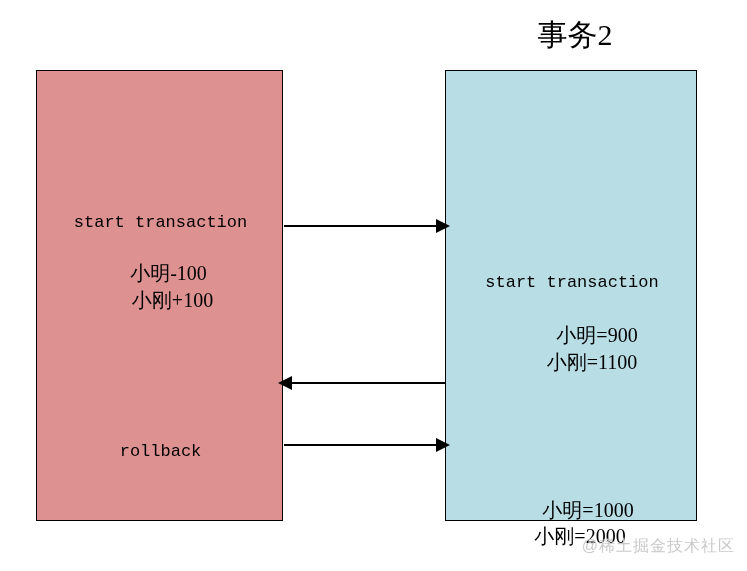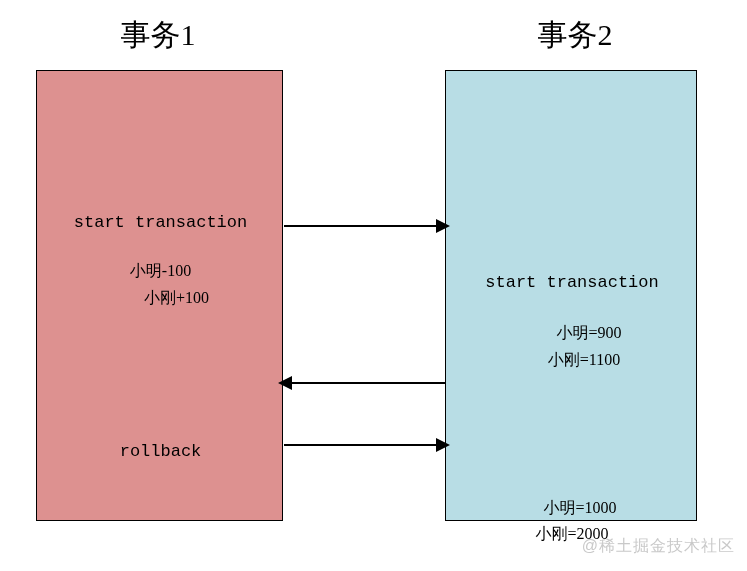--- a/index.html
+++ b/index.html
@@ -54,27 +54,28 @@
     color: #000000;
     line-height: 1;
     white-space: nowrap;
   }
   .mono {
     font-family: "Liberation Mono", "DejaVu Sans Mono", monospace;
     font-size: 17px;
   }
   .serif {
     font-family: "Liberation Serif", "DejaVu Serif", serif;
-    font-size: 16px;
+    font-size: 20px;
+    padding-left: 8px;
   }
 
   
   #tx1-start    { left: 0;  top: 143px; width: 247px; }
   #tx1-debit    { left: 0;  top: 192px; width: 247px; }
-  #tx1-credit   { left: 16px;  top: 219px; width: 247px; }
+  #tx1-credit   { left: 4px;  top: 219px; width: 247px; }
   #tx1-rollback { left: 0;  top: 372px; width: 247px; }
 
   
   #tx2-start     { left: 0; top: 203px; width: 252px; }
   #tx2-read1-a   { left: 17px; top: 254px; width: 252px; }
   #tx2-read1-b   { left: 12px; top: 281px; width: 252px; }
   #tx2-read2-a   { left: 8px; top: 429px; width: 252px; }
   #tx2-read2-b   { left: 0; top: 455px; width: 252px; }
 
   
@@ -95,21 +96,20 @@
     color: #c9c9c9;
     letter-spacing: 1px;
     white-space: nowrap;
   }
 </style>
 </head>
 <body>
 
 <div id="canvas">
 
-  <div class="col-title" id="title-tx1">事务1</div>
   <div class="col-title" id="title-tx2">事务2</div>
 
   <div class="tx-box" id="box-tx1">
     <div class="stmt mono" id="tx1-start">start transaction</div>
     <div class="stmt serif" id="tx1-debit">小明-100</div>
     <div class="stmt serif" id="tx1-credit">小刚+100</div>
     <div class="stmt mono" id="tx1-rollback">rollback</div>
   </div>
 
   <div class="tx-box" id="box-tx2">

